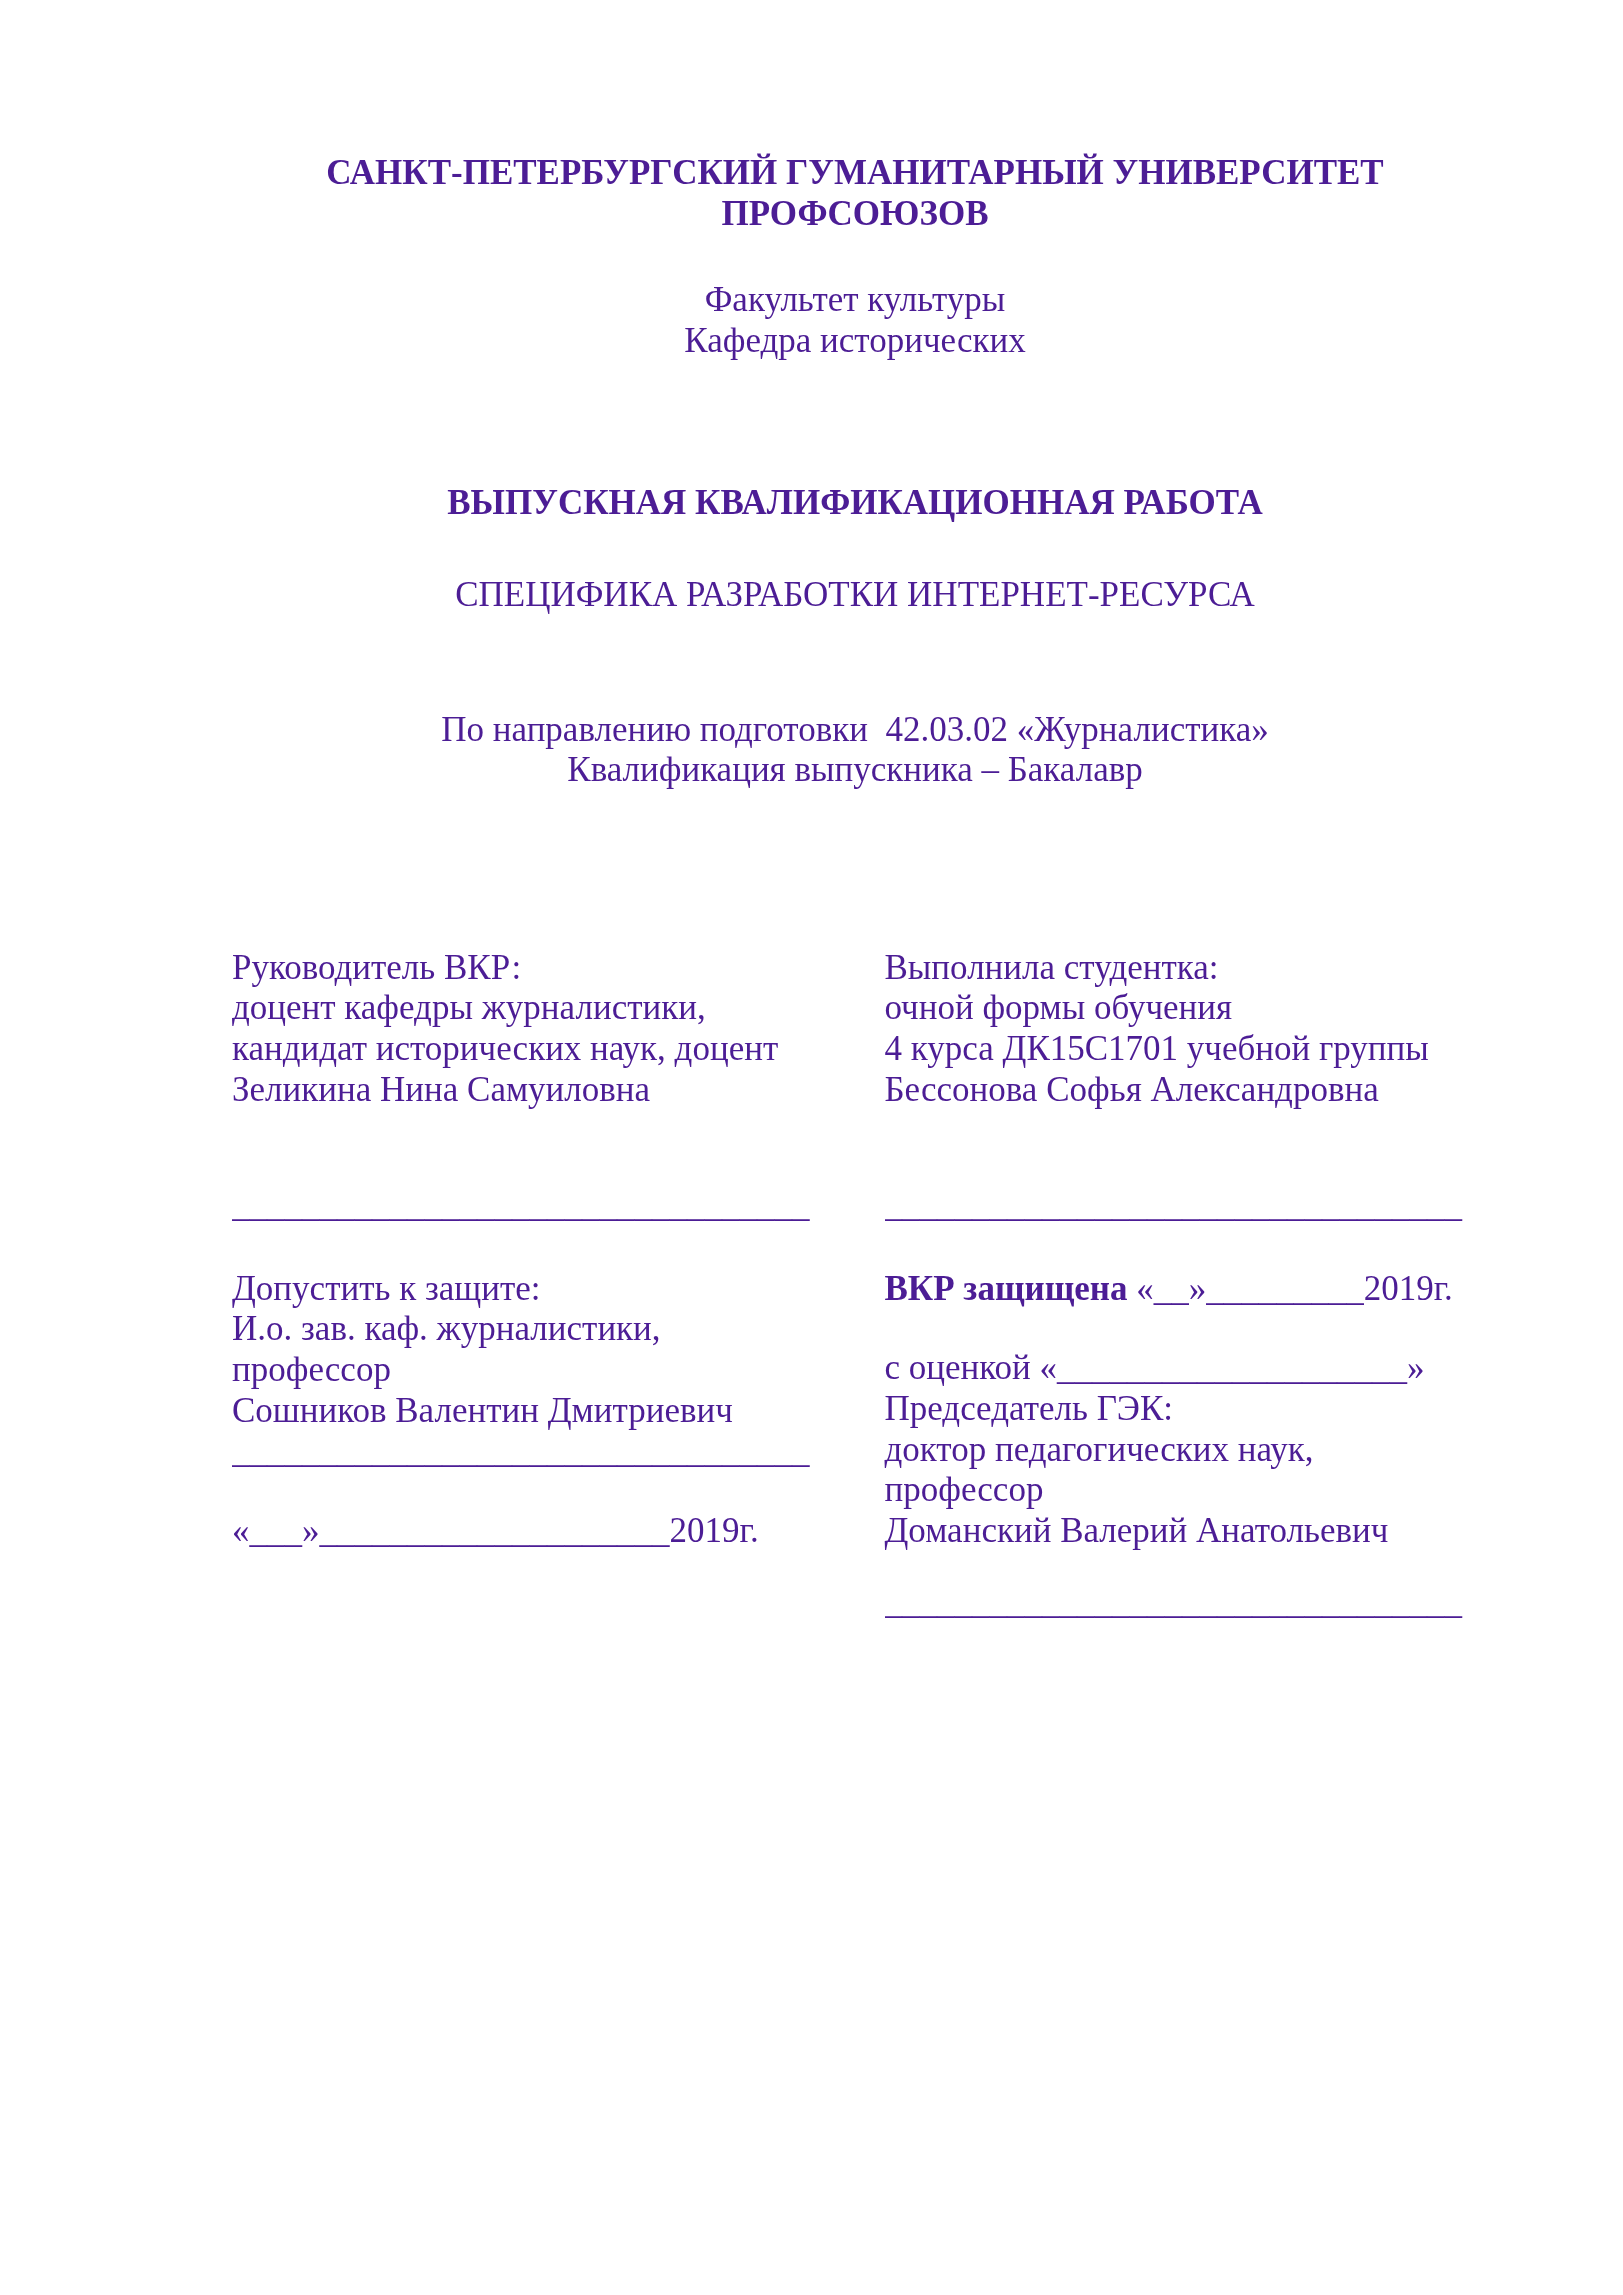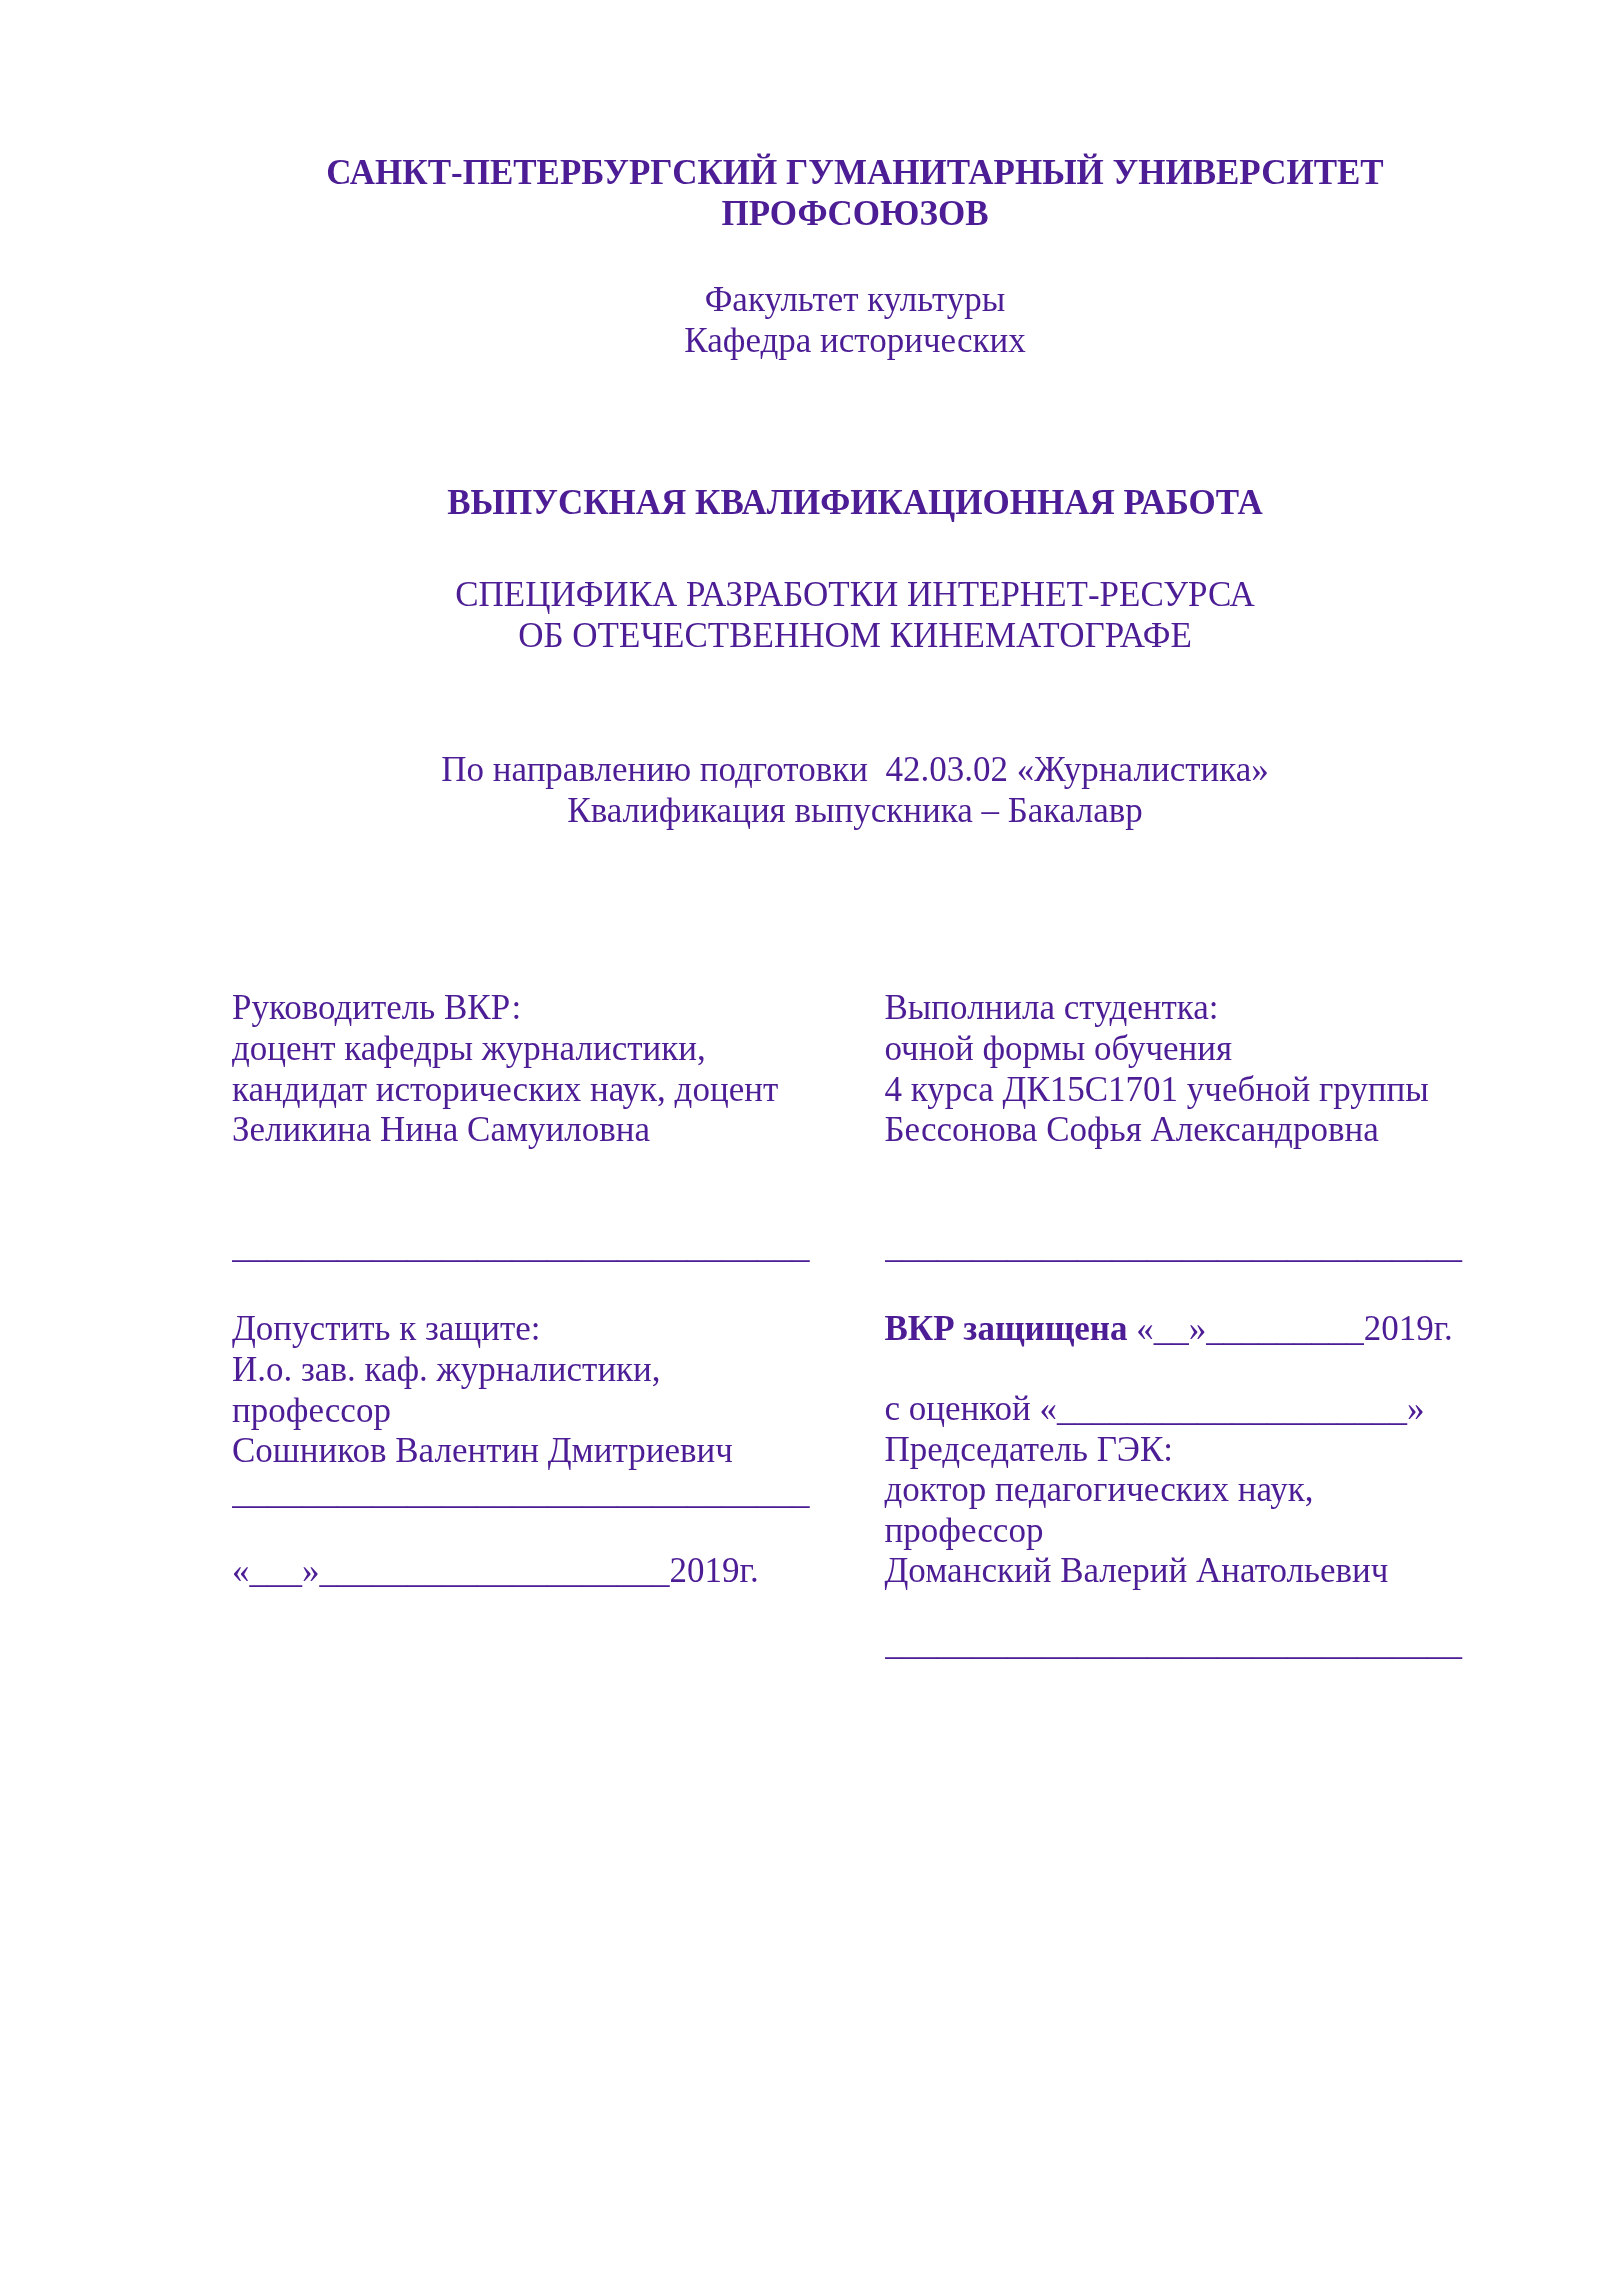--- a/index.html
+++ b/index.html
@@ -57,21 +57,20 @@
 
   <div class="center faculty-block">
     <div>Факультет культуры</div>
     <div>Кафедра исторических</div>
   </div>
 
   <div class="center bold work-type">ВЫПУСКНАЯ КВАЛИФИКАЦИОННАЯ РАБОТА</div>
 
   <div class="center thesis-title">
     <div>СПЕЦИФИКА РАЗРАБОТКИ ИНТЕРНЕТ-РЕСУРСА</div>
-    <div>ОБ ОТЕЧЕСТВЕННОМ КИНЕМАТОГРАФЕ</div>
   </div>
 
   <div class="center program-block">
     <div class="pre">По направлению подготовки  42.03.02 «Журналистика»</div>
     <div>Квалификация выпускника – Бакалавр</div>
   </div>
 
   <div class="cols">
     <div>
       <div>Руководитель ВКР:</div>

